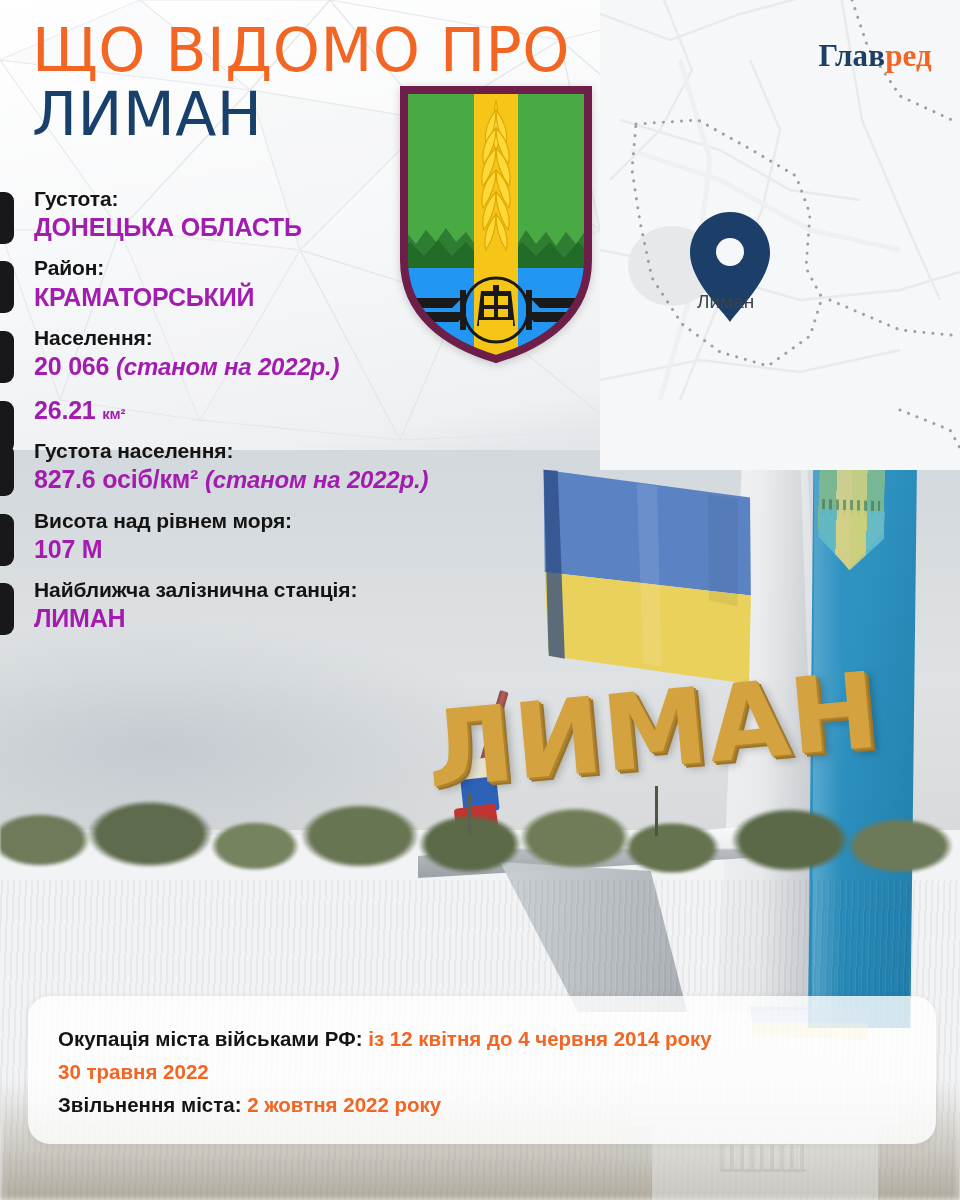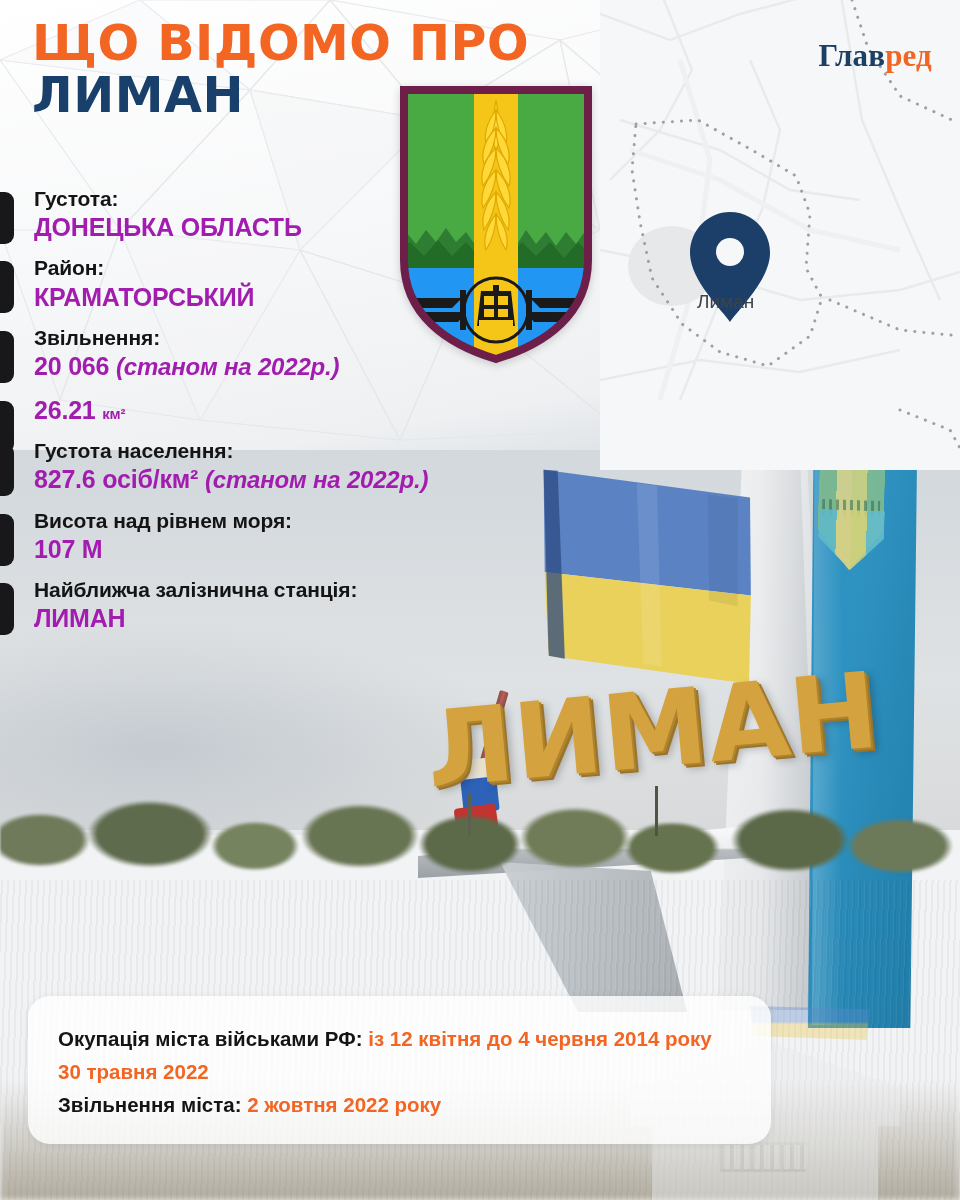--- a/index.html
+++ b/index.html
@@ -205,21 +205,21 @@
   .map svg { width:100%; height:100%; display:block; }
   .map-label {
     position:absolute; left:697px; top:291px;
     font-size:19px; color:#3d4449; font-weight:400;
     font-family:"Liberation Sans", sans-serif;
   }
 
   
   .title {
     position:absolute; left:32px; top:18px; width:560px;
-    font-weight:bold; font-size:49px; line-height:1.07;
+    font-weight:normal; font-size:60px; line-height:1.07;
     letter-spacing:.5px;
     font-family:"DejaVu Sans", sans-serif;
   }
   .title .l1 { color:#f26522; display:block; }
   .title .l2 { color:#19406b; display:block; }
 
   
   .logo {
     position:absolute; right:28px; top:22px;
     font-family:"Liberation Serif", serif;
@@ -248,21 +248,21 @@
   .stat-value {
     font-size:25px; font-weight:bold; color:#a21caf;
     line-height:1.2; font-family:"Liberation Sans", sans-serif;
     letter-spacing:-.2px;
   }
   .stat-value .unit { font-size:15px; }
   .stat-value .note { font-size:24px;font-style:italic; }
 
   
   .card {
-    position:absolute; left:28px; top:996px; width:743px; height:148px;
+    position:absolute; left:28px; top:996px; width:908px; height:148px;
     background:rgba(255,255,255,.80);
     border-radius:22px;
     box-shadow:0 1px 8px rgba(0,0,0,.07);
     padding:26px 30px 0 30px;
     overflow:hidden;
   }
   .card-line {
     font-size:20.5px; font-weight:bold; color:#141414;
     line-height:1.62; white-space:nowrap;
     font-family:"Liberation Sans", sans-serif;
@@ -472,21 +472,21 @@
     </div>
 
     <div class="stat">
       <span class="bullet"></span>
       <div class="stat-label">Район:</div>
       <div class="stat-value"><span>КРАМАТОРСЬКИЙ</span></div>
     </div>
 
     <div class="stat">
       <span class="bullet"></span>
-      <div class="stat-label">Звільнення:</div>
+      <div class="stat-label">Населення:</div>
       <div class="stat-value"><span>20 066</span> <span class="note">(станом на 2022р.)</span></div>
     </div>
 
     <div class="stat">
       <span class="bullet"></span>
       <div class="stat-value"><span>26.21</span> <span class="unit">км²</span></div>
     </div>
 
     <div class="stat">
       <span class="bullet"></span>

